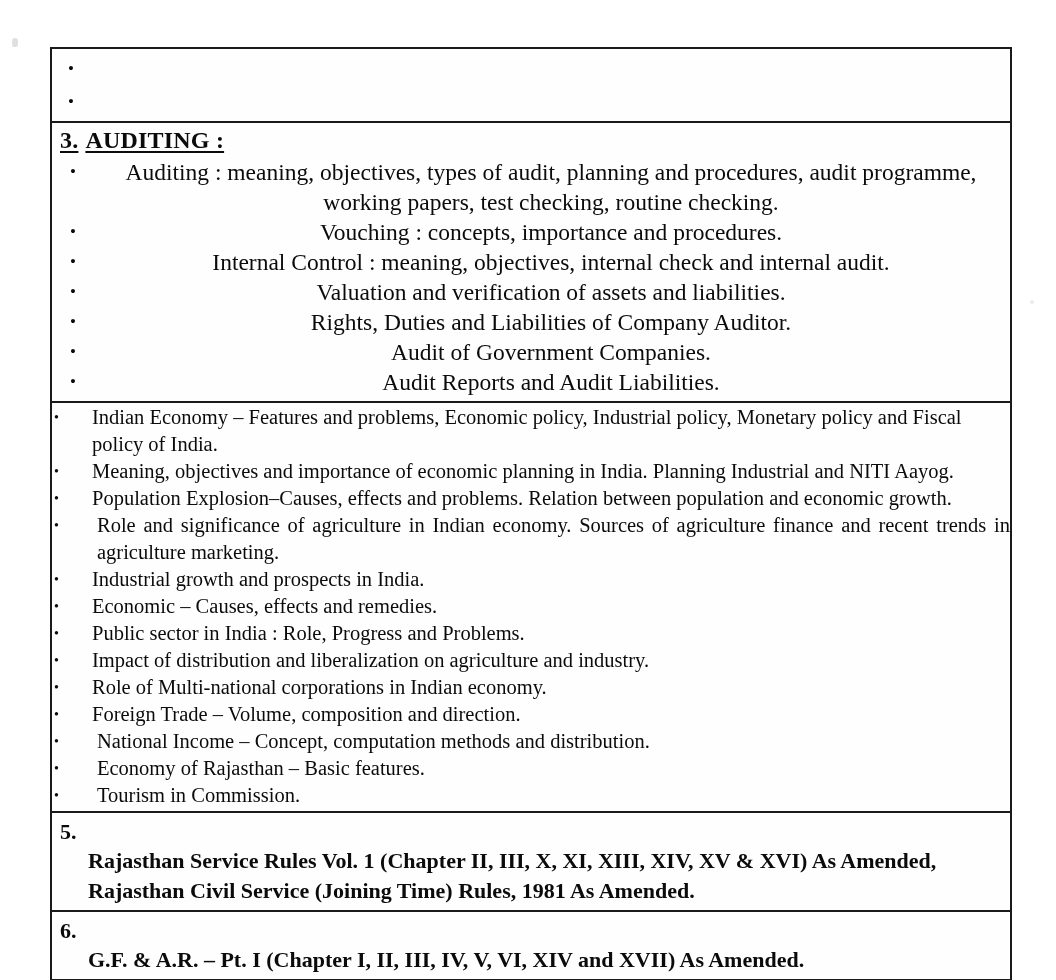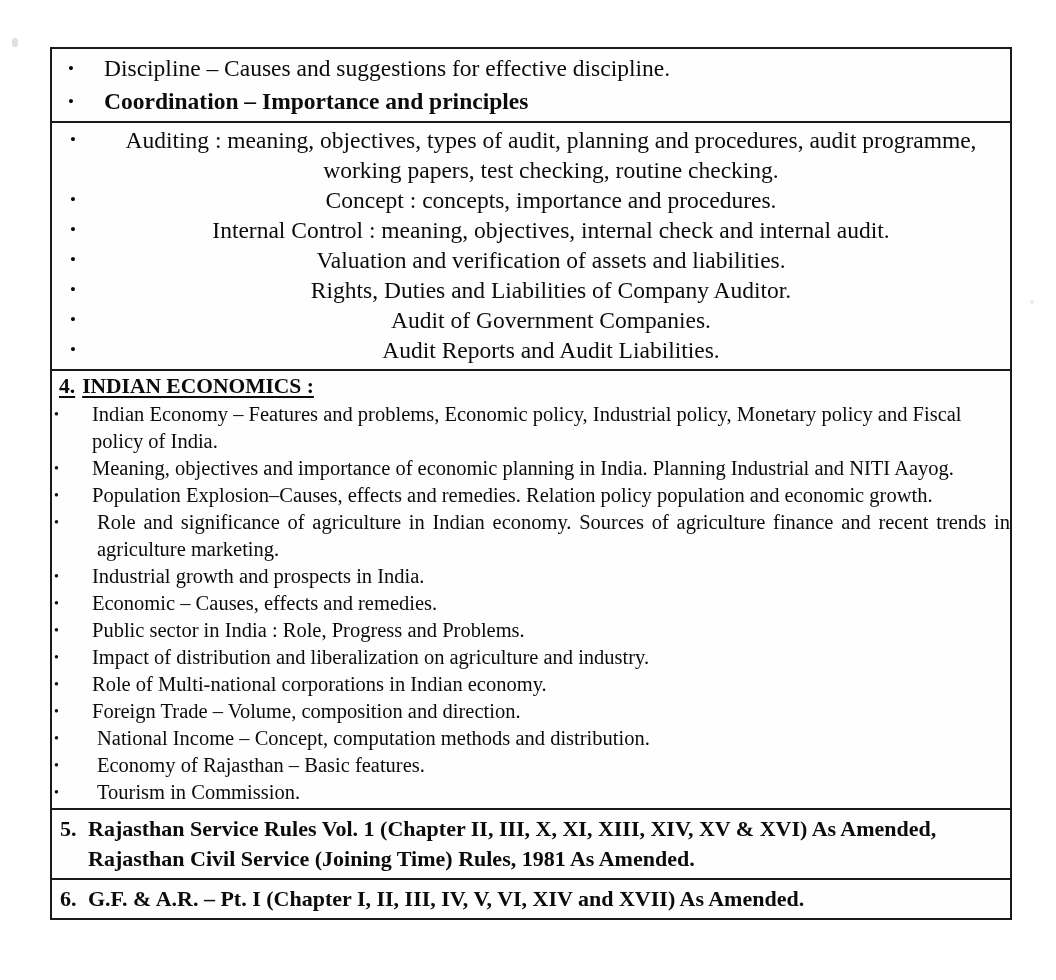--- a/index.html
+++ b/index.html
@@ -124,50 +124,51 @@
     line-height: 30px;
     font-weight: bold;
     padding: 1px 0;
   }
   .numrow .n {
     flex: 0 0 auto;
     width: 36px;
     padding-left: 8px;
     box-sizing: border-box;
   }
-  .numrow .body { flex: 1 1 auto; padding-right: 14px; }
+  .numrow .body { flex: 1 1 auto; padding-right: 14px; margin-top: 29px; }
 </style>
 </head>
 <body>
 
 <div class="scan-speck"></div>
 <div class="scan-speck2"></div>
 
 <div class="sheet">
 
   <div class="block blockA">
     <div class="row">
       <span class="bullet">•</span>
-      <span class="txt">Discipline – Causes and suggestions for effective discipline.</span>
-    </div>
-    <div class="row">
-      <span class="bullet">•</span>
-      <span class="txt bold">Coordination – Importance and principles</span>
+    </div>
+    <div class="row">
+      <span class="bullet">•</span>
     </div>
   </div>
 
   <div class="block blockB">
+    <div class="sec-head">
+      <span class="num">3.</span><span class="ttl">AUDITING :</span>
+    </div>
 
     <div class="row">
       <span class="bullet">•</span>
       <span class="txt">Auditing : meaning, objectives, types of audit, planning and procedures, audit programme, working papers, test checking, routine checking.</span>
     </div>
     <div class="row">
       <span class="bullet">•</span>
-      <span class="txt">Concept : concepts, importance and procedures.</span>
+      <span class="txt">Vouching : concepts, importance and procedures.</span>
     </div>
     <div class="row">
       <span class="bullet">•</span>
       <span class="txt">Internal Control : meaning, objectives, internal check and internal audit.</span>
     </div>
     <div class="row">
       <span class="bullet">•</span>
       <span class="txt">Valuation and verification of assets and liabilities.</span>
     </div>
     <div class="row">
@@ -178,35 +179,32 @@
       <span class="bullet">•</span>
       <span class="txt">Audit of Government Companies.</span>
     </div>
     <div class="row">
       <span class="bullet">•</span>
       <span class="txt">Audit Reports and Audit Liabilities.</span>
     </div>
   </div>
 
   <div class="block blockC">
-    <div class="sec-head-c">
-      <span class="num">4.</span><span class="ttl">INDIAN ECONOMICS :</span>
-    </div>
 
     <div class="row">
       <span class="bullet">•</span>
       <span class="txt">Indian Economy – Features and problems, Economic policy, Industrial policy, Monetary policy and Fiscal policy of India.</span>
     </div>
     <div class="row">
       <span class="bullet">•</span>
       <span class="txt">Meaning, objectives and importance of economic planning in India. Planning Industrial and NITI Aayog.</span>
     </div>
     <div class="row">
       <span class="bullet">•</span>
-      <span class="txt">Population Explosion–Causes, effects and remedies. Relation policy population and economic growth.</span>
+      <span class="txt">Population Explosion–Causes, effects and problems. Relation between population and economic growth.</span>
     </div>
     <div class="row">
       <span class="bullet">•</span>
       <span class="txt justify last-left lead-space">Role and significance of agriculture in Indian economy. Sources of agriculture finance and recent trends  in agriculture marketing.</span>
     </div>
     <div class="row">
       <span class="bullet">•</span>
       <span class="txt">Industrial growth and prospects in India.</span>
     </div>
     <div class="row">

